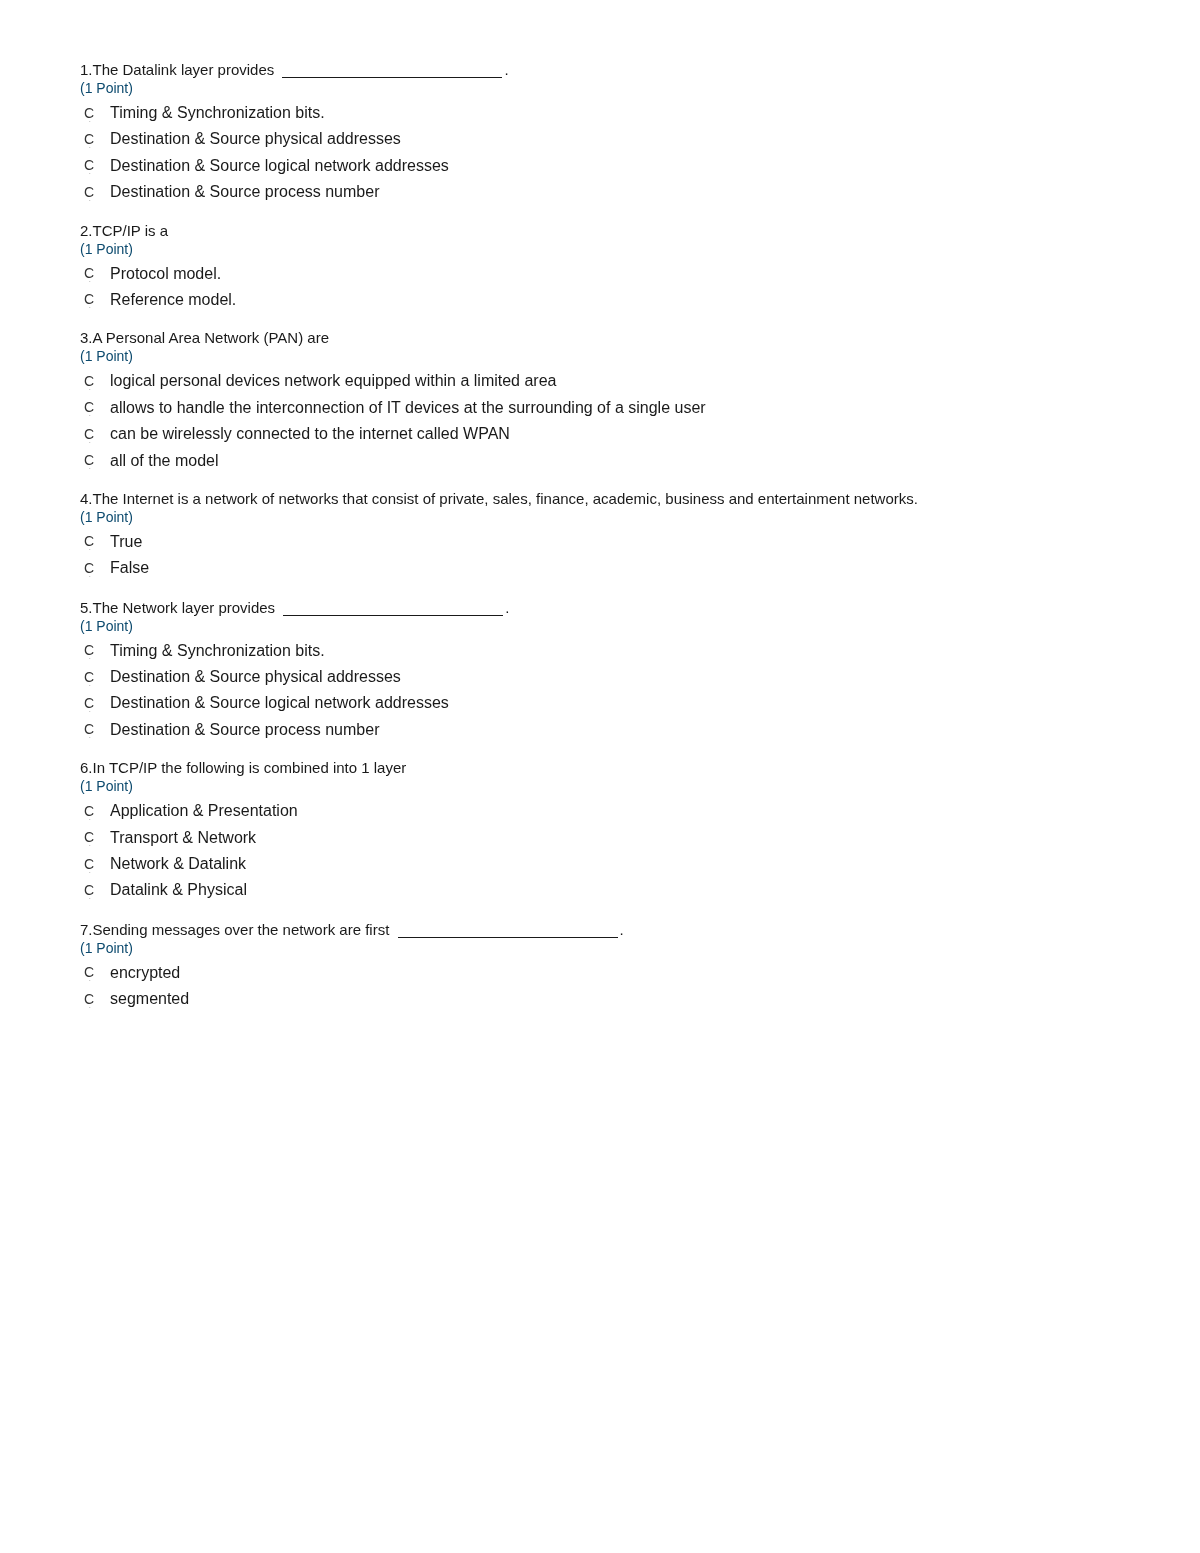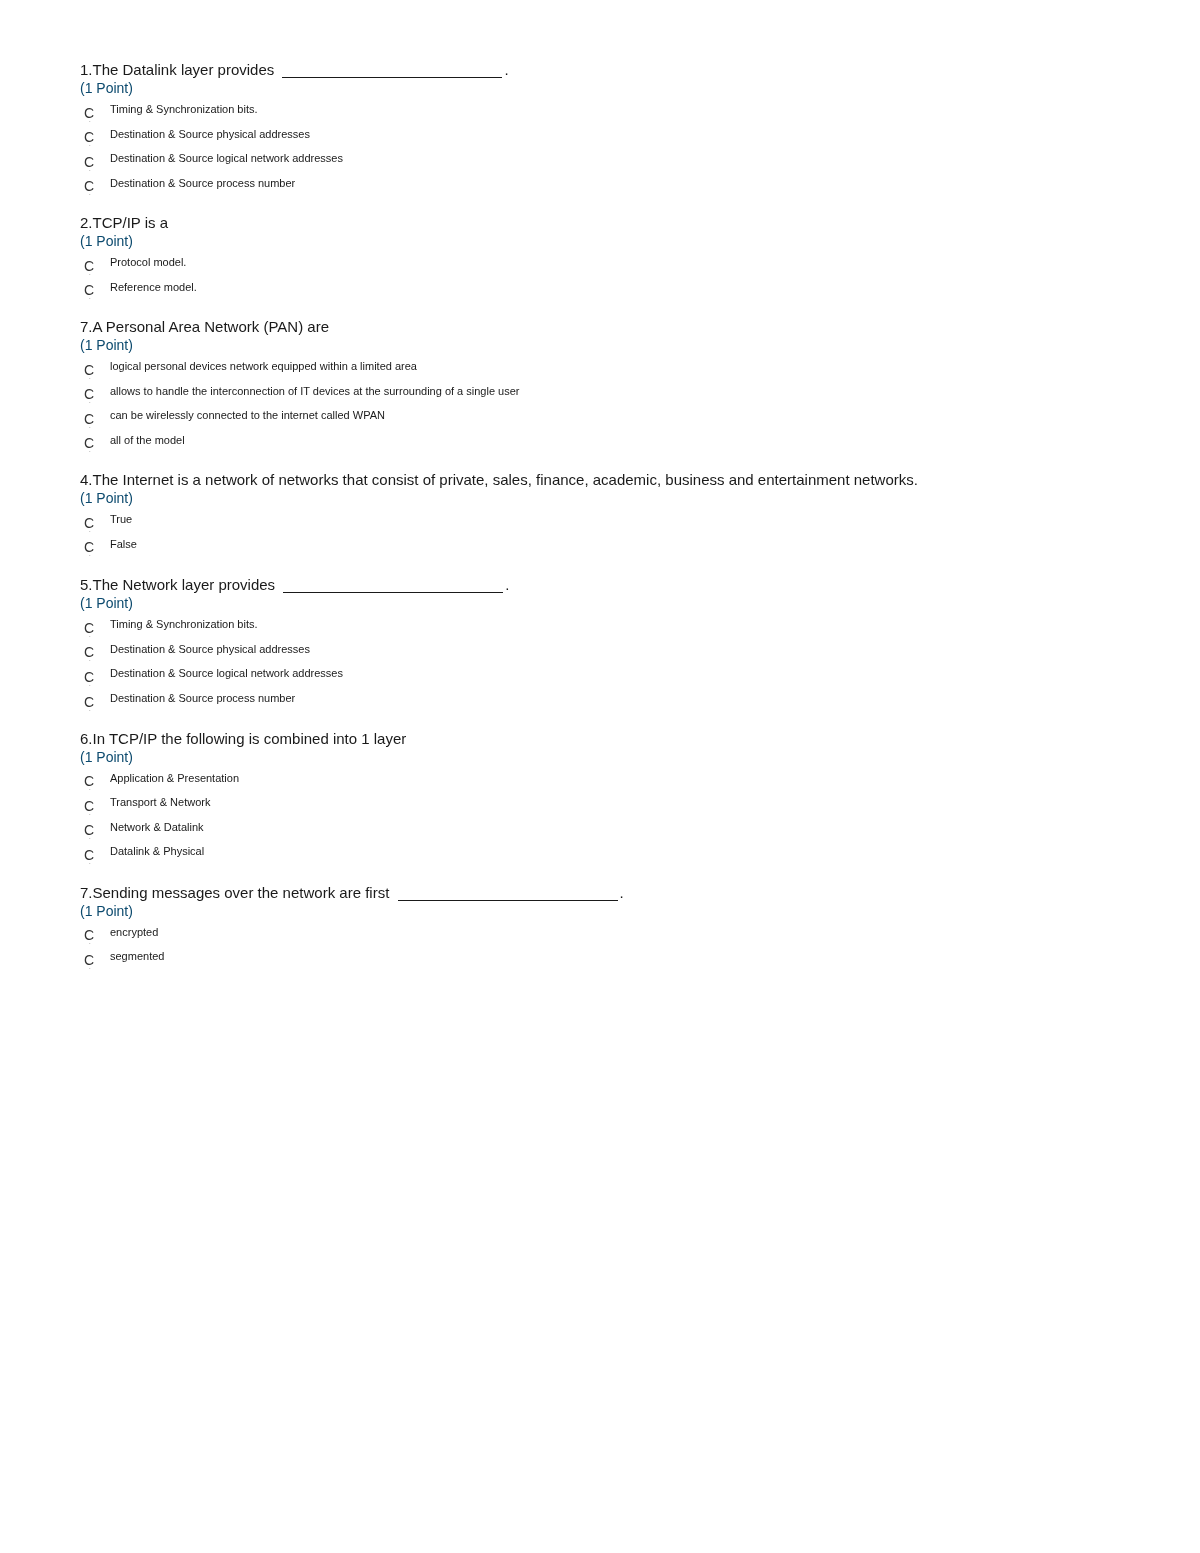--- a/index.html
+++ b/index.html
@@ -45,21 +45,21 @@
       font-size: 15px;
       color: #444;
       margin-right: 8px;
       margin-top: 1px;
       min-width: 18px;
       display: inline-block;
       font-style: normal;
     }
 
     .option-label {
-      font-size: 11px;
+      font-size: 16px;
       color: #1a1a1a;
       line-height: 1.4;
     }
 
     .blank-line {
       display: inline-block;
       border-bottom: 1px solid #1a1a1a;
       width: 220px;
       margin-left: 4px;
       margin-right: 2px;
@@ -114,21 +114,21 @@
       </div>
       <div class="option-row">
         <span class="radio-icon"><svg width="16" height="18" viewBox="0 0 16 18" xmlns="http://www.w3.org/2000/svg" style="vertical-align:middle;margin-top:1px">
             <text x="0" y="13" font-family="Arial" font-size="14" fill="#333">C</text>
             <text x="5" y="17" font-family="Arial" font-size="6" fill="#333">.</text>
           </svg></span>
         <span class="option-label">Reference model.</span>
       </div>
     </div>
     <div class="question-block">
-      <div class="question-text">7.A Personal Area Network (PAN) are</div>
+      <div class="question-text">3.A Personal Area Network (PAN) are</div>
       <div class="points-label">(1 Point)</div>
       <div class="option-row">
         <span class="radio-icon"><svg width="16" height="18" viewBox="0 0 16 18" xmlns="http://www.w3.org/2000/svg" style="vertical-align:middle;margin-top:1px">
             <text x="0" y="13" font-family="Arial" font-size="14" fill="#333">C</text>
             <text x="5" y="17" font-family="Arial" font-size="6" fill="#333">.</text>
           </svg></span>
         <span class="option-label">logical personal devices network equipped within a limited area</span>
       </div>
       <div class="option-row">
         <span class="radio-icon"><svg width="16" height="18" viewBox="0 0 16 18" xmlns="http://www.w3.org/2000/svg" style="vertical-align:middle;margin-top:1px">

